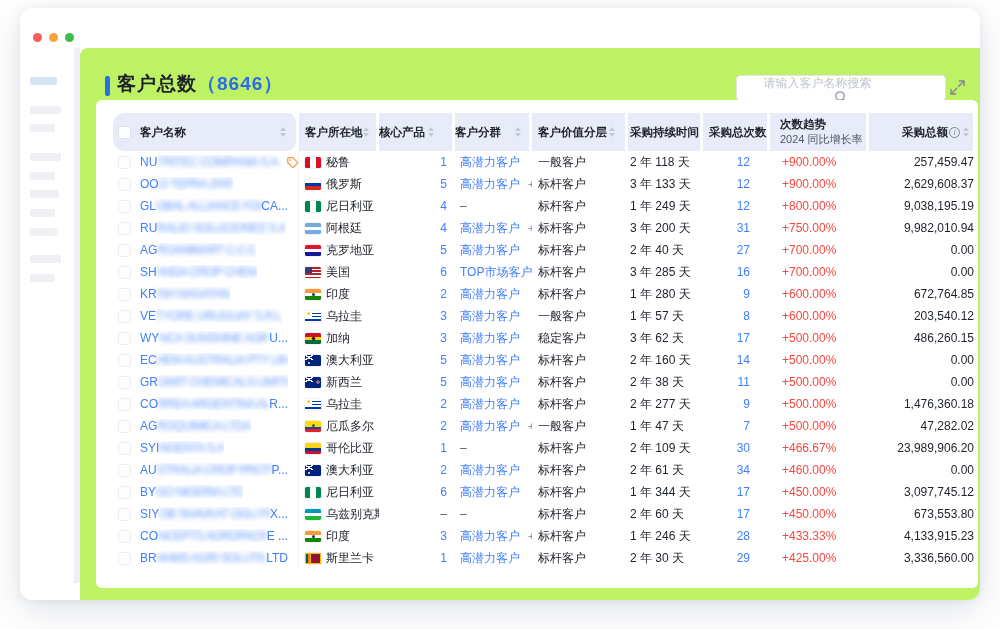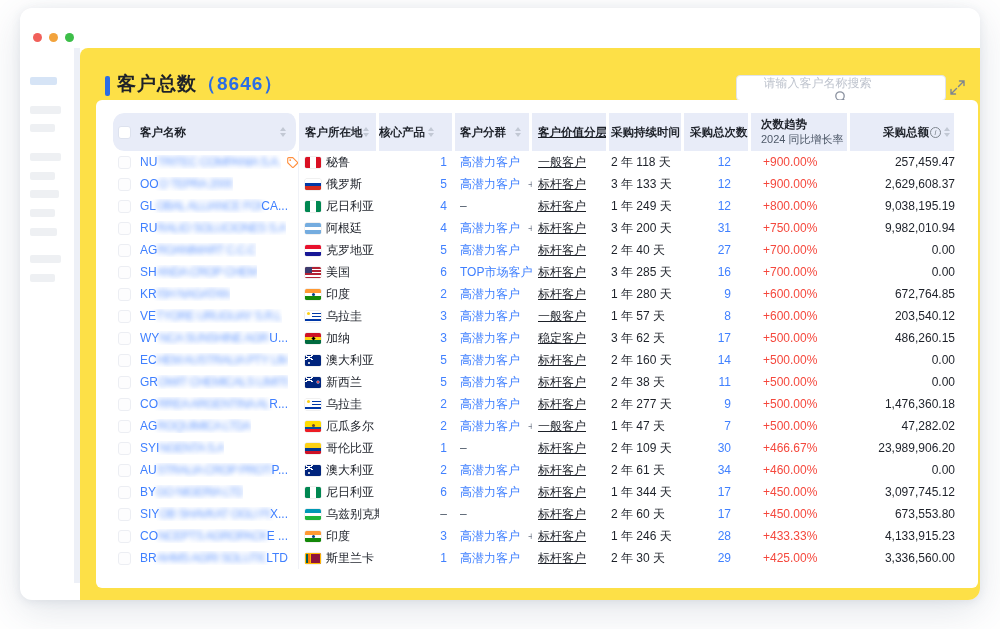--- a/index.html
+++ b/index.html
@@ -19,49 +19,49 @@
   .skel.hl { background:#D6E4F6; }
   .skel:first-child { margin-top:0; }
   .skel:nth-child(2) { margin-top:21px; }
   .skel:nth-child(3) { margin-top:10px; }
   .skel:nth-child(4) { margin-top:21px; }
   .skel:nth-child(6) { margin-top:10px; }
   .skel:nth-child(9) { margin-top:19px; }
   .vdivider { position:absolute; left:54px; top:40px; width:6px; height:535px; background:#EDF0F7; }
 
   
-  .panel { position:absolute; left:60px; top:40px; right:0; bottom:0; background:#fde047; border-radius:8px 0 12px 0; }
+  .panel { position:absolute; left:60px; top:40px; right:0; bottom:0; background:#bef264; border-radius:8px 0 12px 0; }
   .accent { position:absolute; left:25px; top:28px; width:5px; height:20px; border-radius:2px; background:#2B6DE5; }
   .page-title { position:absolute; left:37px; top:23px; font-size:19px; font-weight:700; color:#1D2129; letter-spacing:1px; }
   .page-title .count { color:#2B6DE5; }
   .search { position:absolute; left:656px; top:27px; width:210px; height:26px; background:#fff;
             border:1px solid #E0E3EA; border-radius:4px; display:flex; align-items:center; padding:0 8px;flex-direction:column; }
   .search input { flex:1; border:none; outline:none; font-size:12px; color:#4E5969; background:transparent; font-family:inherit; }
   .search input::placeholder { color:#BFC4CE; }
   .search svg { flex:none; }
   .expand-btn { position:absolute; left:869px; top:31px; width:17px; height:17px; cursor:pointer; }
 
   
   .card { position:absolute; left:16px; top:52px; width:882px; height:488px; background:#fff; border-radius:6px; }
   .table { position:absolute; left:17px; top:13px; width:863px; }
   .t-head { display:flex; height:38px; }
   .hcell { background:#E8ECF8; background-clip:padding-box; border-right:3px solid transparent;
            display:flex; align-items:center; font-size:11.5px; font-weight:700; color:#1D2129; overflow:hidden; }
   .hlabel { white-space:nowrap; }
   .hsub { font-size:11px; font-weight:400; color:#4E5969; white-space:nowrap; }
   .two-line { display:flex; flex-direction:column; gap:1px; line-height:1.25; }
 
-  .c1 { width:186px;border-radius:11px; } .c2 { width:80px; } .c3 { width:76px; } .c4 { width:77px; } .c5 { width:77px;text-decoration:underline; }
+  .c1 { width:186px;border-radius:11px; } .c2 { width:80px; } .c3 { width:76px; } .c4 { width:77px; } .c5 { width:96px; }
   .c6 { width:75px; } .c7 { width:67px; } .c8 { width:99px; } .c9 { width:107px; }
 
   .hcell.c1 { padding-left:5px; } .hcell.c1 .hlabel { margin-left:9px; }
   .hcell.c1 .sort { margin-left:auto; margin-right:10px; }
   .hcell.c2 { padding-left:6px; } .hcell.c2 .sort { margin-left:auto; margin-right:10px; }
   .hcell.c3 { padding-right:4px; }
-  .hcell.c4 { padding-left:5px; } .hcell.c4 .sort { margin-left:auto; margin-right:8px; }
+  .hcell.c4 { } .hcell.c4 .sort { margin-left:auto; margin-right:8px; }
   .hcell.c5 { padding-left:6px; } .hcell.c5 .sort { margin-left:auto; margin-right:10px; }
   .hcell.c6 { padding-left:2px; } .hcell.c6 .sort { margin-left:1px; margin-right:4px; }
   .hcell.c7 { padding-left:6px; } .hcell.c7 .sort { margin-left:auto; margin-right:3px; }
   .hcell.c8 { padding-left:10px; } .hcell.c8 .sort { margin-left:3px; margin-right:4px; }
   .hcell.c9 { justify-content:flex-end; padding-right:4px; }
 
   .sort { display:inline-flex; flex-direction:column; gap:2px; cursor:pointer; flex:none; }
   .sort i { display:block; width:0; height:0; border-left:3.5px solid transparent; border-right:3.5px solid transparent; }
   .sort .cu { border-bottom:4px solid #C2C8D4; }
   .sort .cd { border-top:4px solid #C2C8D4; }

